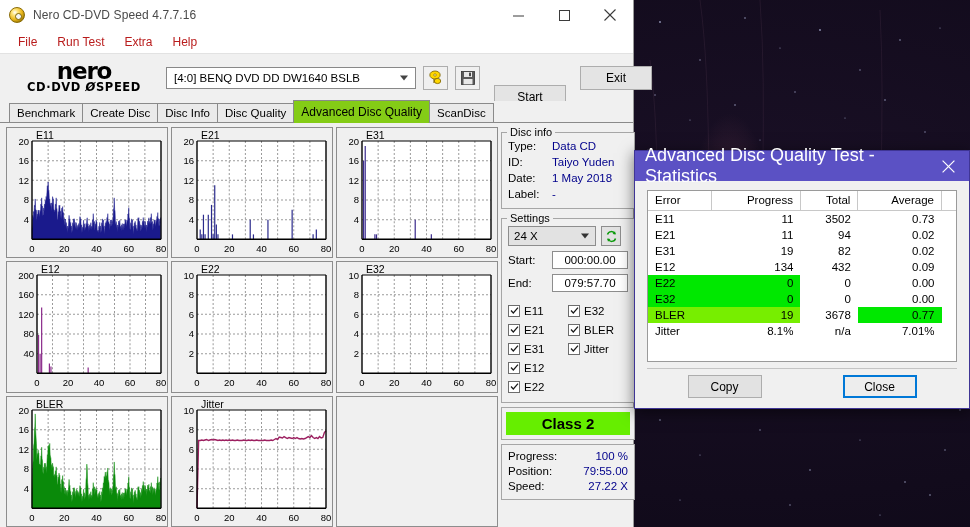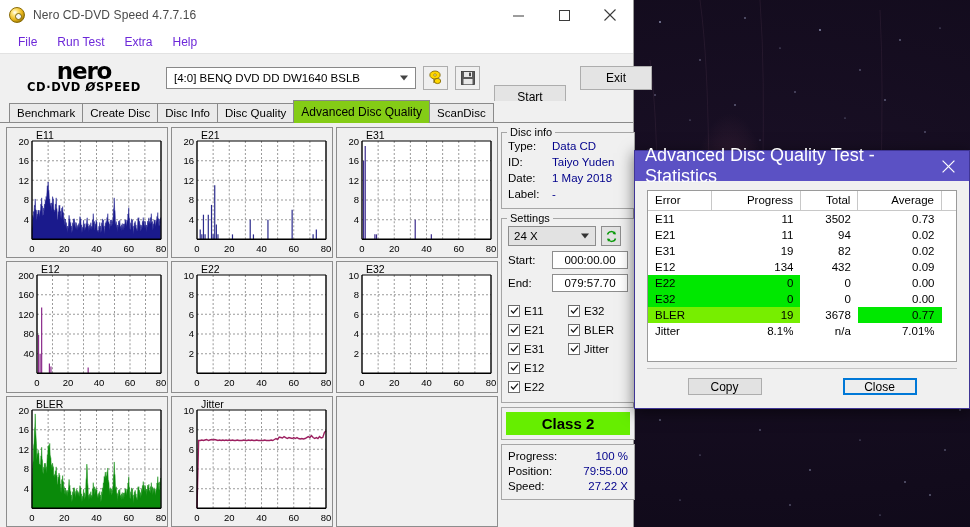--- a/index.html
+++ b/index.html
@@ -56,21 +56,21 @@
     color: #3b3b3b; font-size: 12px; flex: none;
   }
   .wbtn svg { display: block; }
 
   
   #menubar {
     height: 24px; background: #ffffff;
     display: flex; align-items: center; padding-left: 8px;
     border-bottom: 1px solid #e2e2e2; flex: none;
   }
-  #menubar .mi { font-size: 12px; color: #6d28d9; padding: 3px 10px; }
+  #menubar .mi { font-size: 12px; color: #b91c1c; padding: 3px 10px; }
 
   
   #toolbar {
     height: 47px; background: #f0f0f0;
     display: flex; align-items: center; padding: 0 8px;
     flex: none;
   }
   #nero-logo {
     width: 152px; height: 40px; flex: none;
     display: flex; flex-direction: column; justify-content: center; align-items: center;
@@ -241,21 +241,21 @@
   #stats-table td {
     text-align: right; padding: 2px 7px; white-space: nowrap;
   }
   #stats-table td.lbl { text-align: left; }
   #stats-table td.pad { width: 14px; }
   #stats-footer {
     height: 48px; margin: 6px 12px 10px 12px; border-top: 1px solid #c4c4c4;
     display: flex; align-items: center; justify-content: space-around; padding-top: 6px;
   }
   .dlgbtn {
-    width: 74px; height: 17px; background: #e2e2e2; border: 1px solid #adadad;
+    width: 74px; height: 23px; background: #e2e2e2; border: 1px solid #adadad;
     font-size: 12px; color: #000;
     display: flex; align-items: center; justify-content: center;
   }
   .dlgbtn.default { background: #ededed; border: 2px solid #0078d7; }
 </style>
 </head>
 <body>
 
 <div id="desktop">
   <svg id="stars" viewBox="0 0 970 527" preserveAspectRatio="none">

